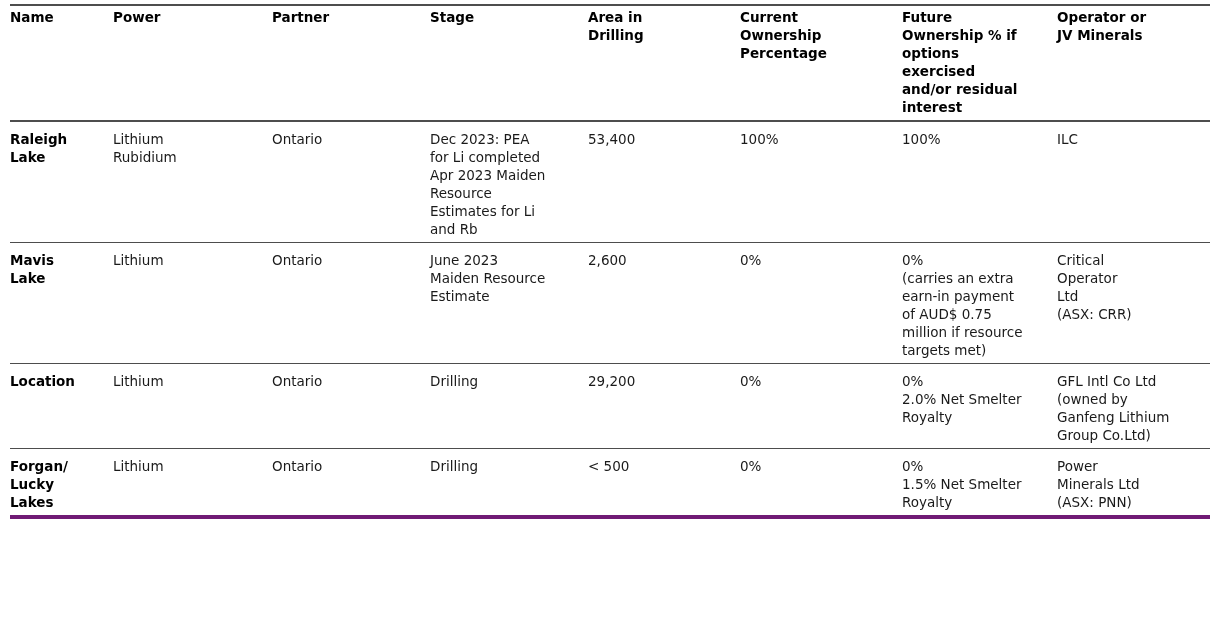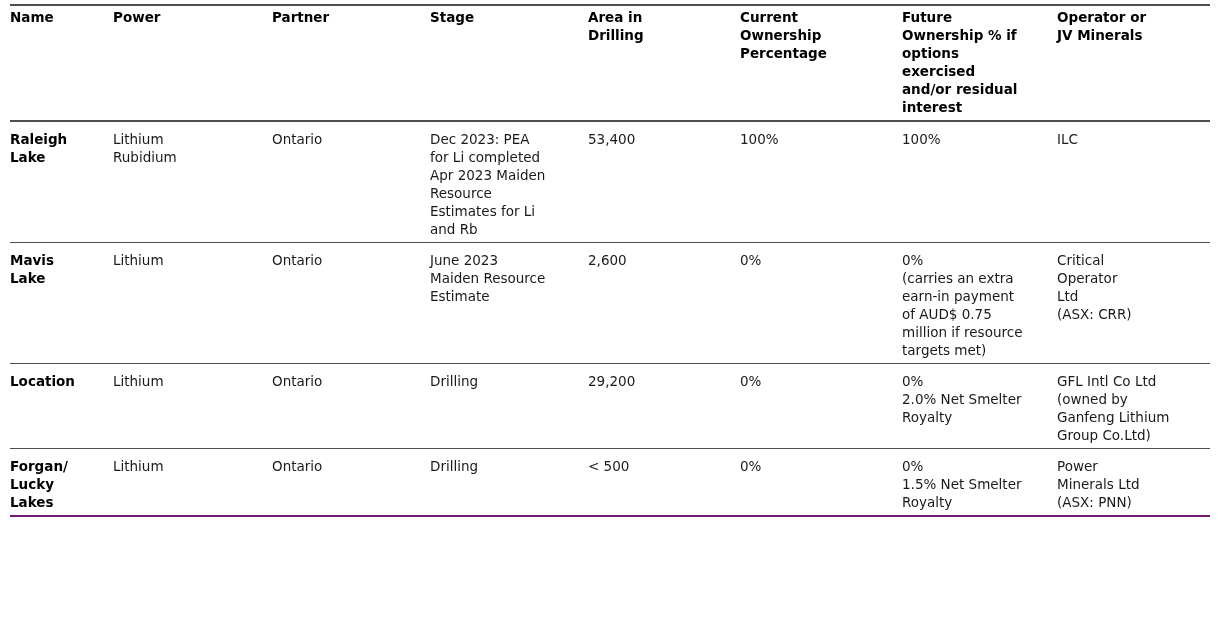--- a/index.html
+++ b/index.html
@@ -42,21 +42,21 @@
     font-weight: bold;
     color: #000000;
     border-bottom: 2px solid #4d4d4d;
     padding-top: 2px;
   }
   tbody td {
     border-bottom: 1.5px solid #4d4d4d;
     padding-top: 8px;
   }
   tbody tr:last-child td {
-    border-bottom: 2px solid #701a75;
+    border-bottom: 4px solid #701a75;
   }
   td.name-cell {
     font-weight: bold;
     color: #000000;
   }
 </style>
 </head>
 <body>
 
 <table class="projects">

